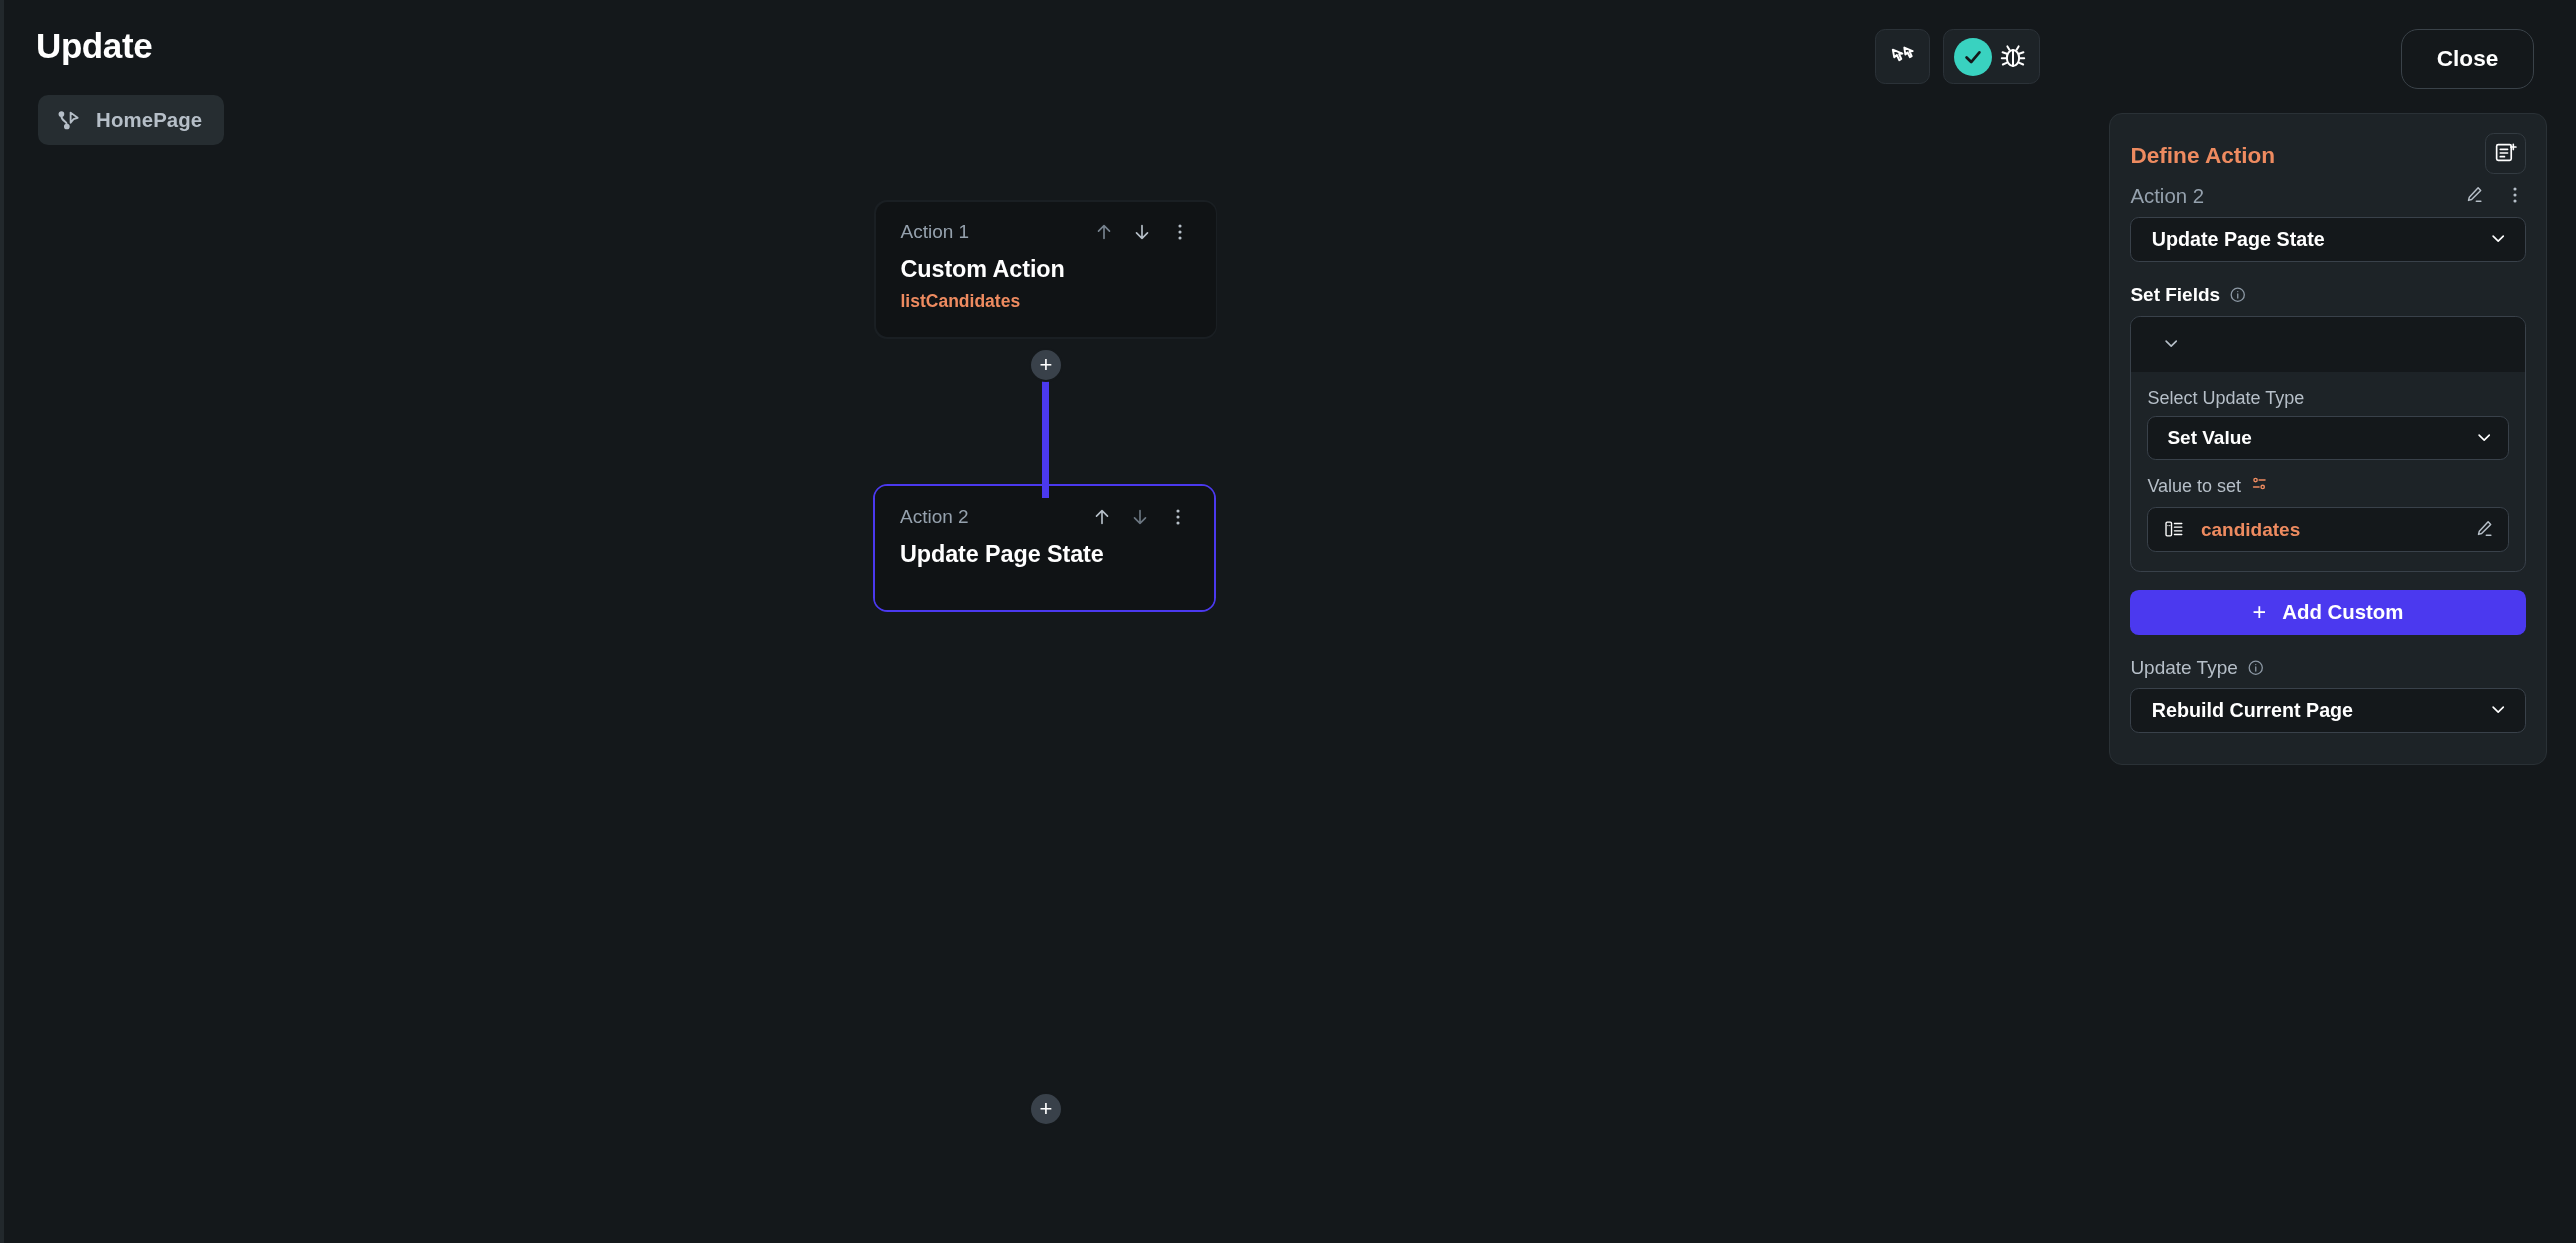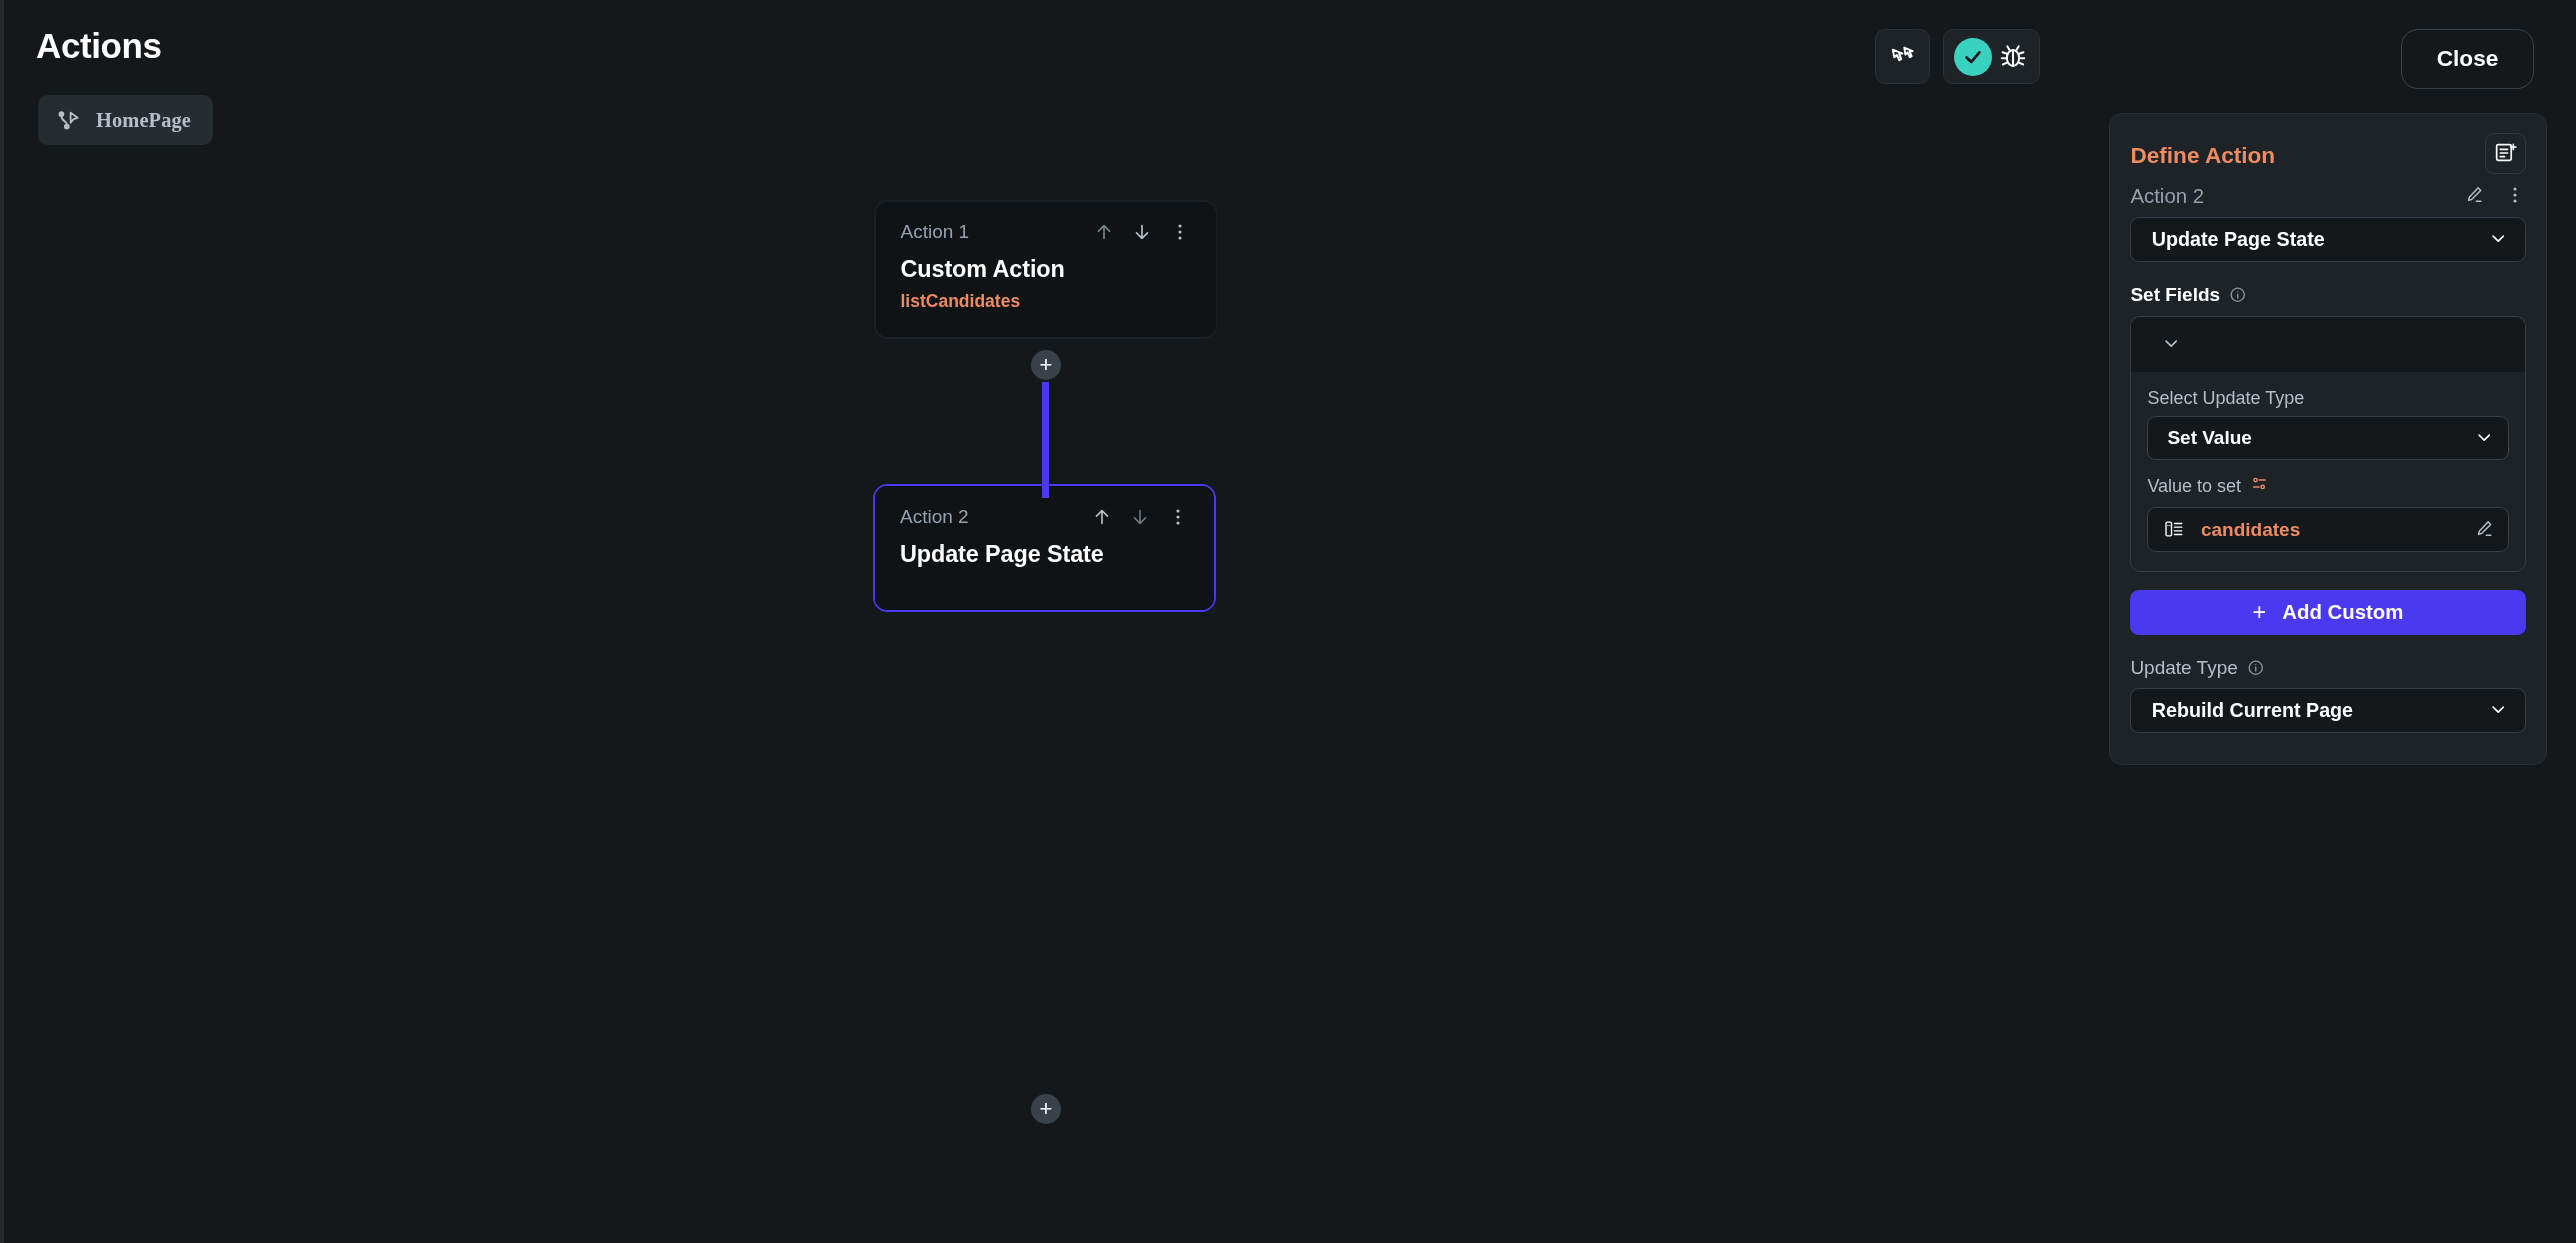--- a/index.html
+++ b/index.html
@@ -20,21 +20,21 @@
   
   .page-title {
     position: absolute; left: 36px; top: 25.5px;
     font-size: 35px; font-weight: 700; color: #ffffff;
     letter-spacing: -0.4px;
   }
   .breadcrumb {
     position: absolute; left: 38px; top: 95px;
     height: 50px; padding: 0 22px 0 17.5px;
     display: flex; align-items: center; gap: 14.6px;
-    background: #262d31; border-radius: 10.2px; font-family: Liberation Serif, serif;
+    background: #262d31; border-radius: 10.2px;
   }
   .breadcrumb-label {
     font-size: 20.4px; font-weight: 700; color: #b6bfc8; letter-spacing: 0.1px;
   }
   .bc-icon { width: 26px; height: 26px; display:block; }
 
   
   .segmented {
     position: absolute; left: 822px; top: 34px;
     height: 50px; display: flex; align-items: stretch;
@@ -188,21 +188,21 @@
 
   .mt-sel { margin-top: 8.8px; }
 </style>
 </head>
 <body>
 
 <div id="root">
 
   <div class="left-rail"></div>
 
-  <div class="page-title">Actions</div>
+  <div class="page-title">Update</div>
 
   <div class="breadcrumb">
     <span>
       <svg class="bc-icon" viewBox="0 0 24 24" fill="none" stroke="#b6bfc8" stroke-width="1.7" stroke-linecap="round" stroke-linejoin="round">
         <circle cx="5" cy="6.5" r="1.8" fill="#b6bfc8"></circle>
         <circle cx="10" cy="18" r="1.8" fill="#b6bfc8"></circle>
         <path d="M5 8.3 C5 13.5 10 12.5 10 16.2"></path>
         <path d="M13.5 5.2 L13.5 14.5 L16.2 11.2 L20 10 Z"></path>
       </svg>
     </span>

